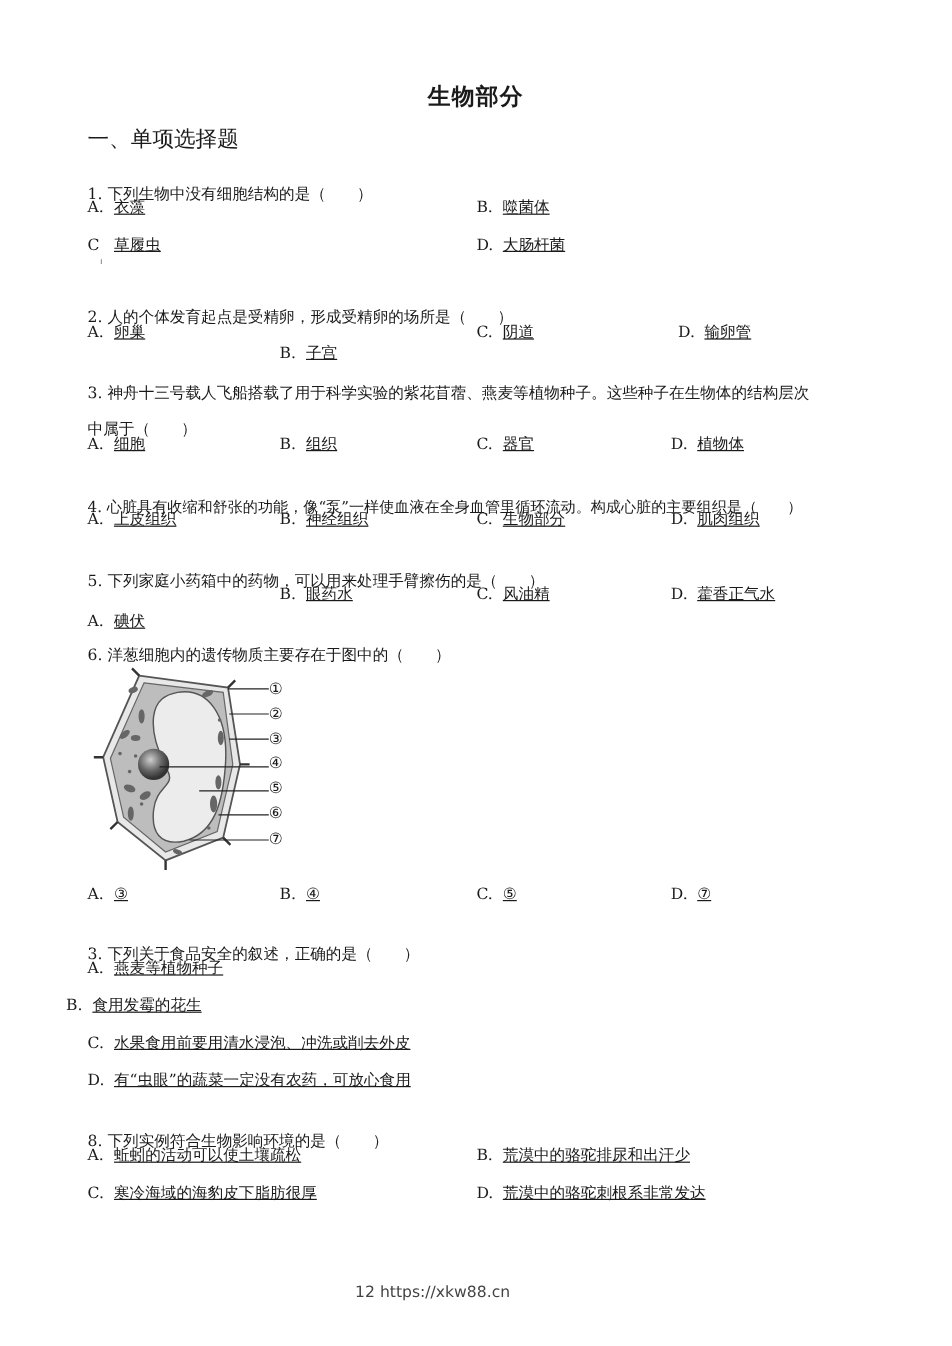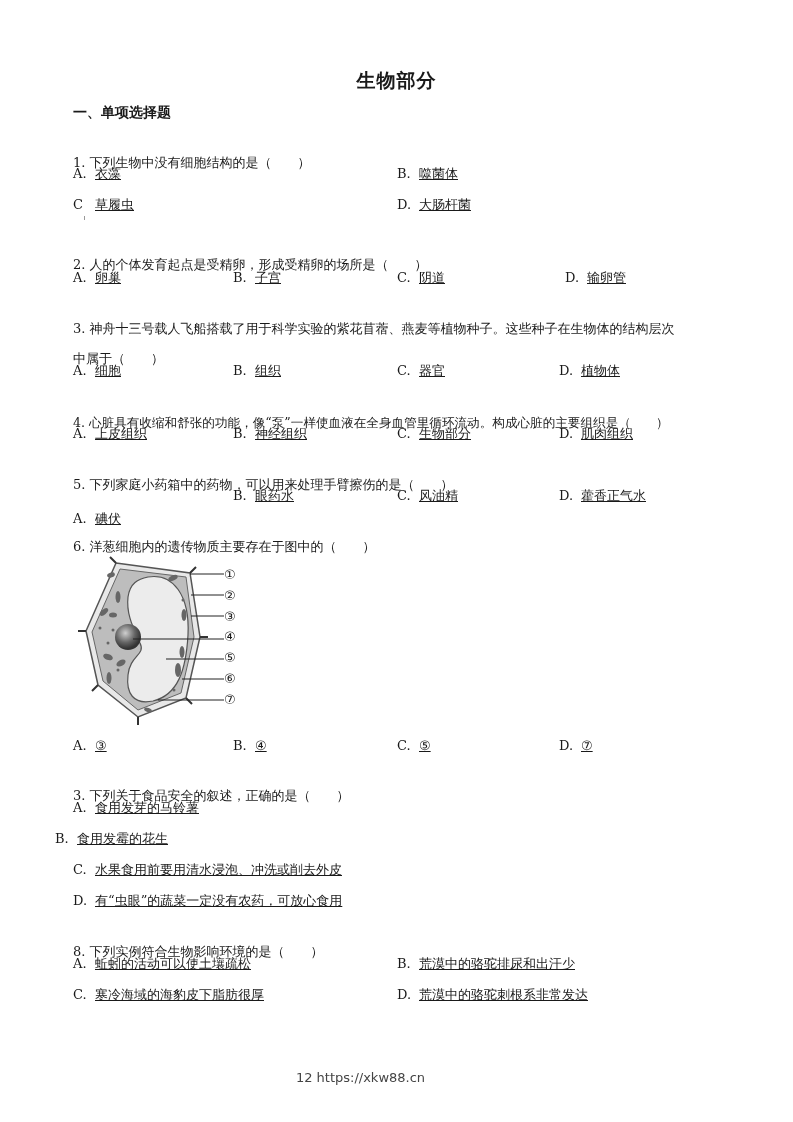--- a/index.html
+++ b/index.html
@@ -9,21 +9,21 @@
     color: #1a1a1a;
   }
   .page-title {
     position: absolute; top: 68px; left: 0; width: 793px; text-align: center;
     font-family: "DejaVu Sans", "Liberation Sans", sans-serif;
     font-weight: bold; font-size: 19px; letter-spacing: 1px;
   }
   .section-heading {
     position: absolute; left: 73px; top: 104px;
     font-family: "DejaVu Sans", "Liberation Sans", sans-serif;
-    font-weight: bold; font-size: 14px;
+    font-weight: normal; font-size: 18px;
   }
   .line {
     position: absolute; left: 73px; font-size: 13px; white-space: nowrap; line-height: 18px; margin-top: 20px;
   }
   .opt { position: absolute; font-size: 13px; white-space: nowrap; line-height: 18px; text-decoration: underline; }
   .opt .lbl { display: inline-block; width: 22px; }
   .diagram { position: absolute; left: 78px; top: 555px; width: 180px; height: 170px; }
   .footer {
     position: absolute; top: 1070px; left: 0; width: 721px; text-align: center;
     font-family: "DejaVu Sans", "Liberation Sans", sans-serif; font-size: 13px; color: #444;
@@ -41,21 +41,21 @@
   <div class="opt" style="left:73px;top:165px"><span class="lbl">A.</span><span>衣藻</span></div>
   <div class="opt" style="left:397px;top:165px"><span class="lbl">B.</span><span>噬菌体</span></div>
   <div class="opt" style="left:73px;top:196px"><span class="lbl">C</span><span>草履虫</span></div>
   <div class="opt" style="left:397px;top:196px"><span class="lbl">D.</span><span>大肠杆菌</span></div>
   <div class="tick"></div>
 </div>
 
 <div>
   <div class="line" style="top:236px">2. 人的个体发育起点是受精卵，形成受精卵的场所是（　　）</div>
   <div class="opt" style="left:73px;top:269px"><span class="lbl">A.</span><span>卵巢</span></div>
-  <div class="opt" style="left:233px;top:269px"><span class="lbl">B.</span><span>子宫</span></div>
+  <div class="opt" style="left:233px;top:286px"><span class="lbl">B.</span><span>子宫</span></div>
   <div class="opt" style="left:397px;top:269px"><span class="lbl">C.</span><span>阴道</span></div>
   <div class="opt" style="left:565px;top:269px"><span class="lbl">D.</span><span>输卵管</span></div>
 </div>
 
 <div>
   <div class="line" style="top:300px">3. 神舟十三号载人飞船搭载了用于科学实验的紫花苜蓿、燕麦等植物种子。这些种子在生物体的结构层次</div>
   <div class="line" style="top:330px">中属于（　　）</div>
   <div class="opt" style="left:73px;top:362px"><span class="lbl">A.</span><span>细胞</span></div>
   <div class="opt" style="left:233px;top:362px"><span class="lbl">B.</span><span>组织</span></div>
   <div class="opt" style="left:397px;top:362px"><span class="lbl">C.</span><span>器官</span></div>
@@ -144,21 +144,21 @@
   </div>
 
   <div class="opt" style="left:73px;top:737px"><span class="lbl">A.</span><span>③</span></div>
   <div class="opt" style="left:233px;top:737px"><span class="lbl">B.</span><span>④</span></div>
   <div class="opt" style="left:397px;top:737px"><span class="lbl">C.</span><span>⑤</span></div>
   <div class="opt" style="left:559px;top:737px"><span class="lbl">D.</span><span>⑦</span></div>
 </div>
 
 <div>
   <div class="line" style="top:767px">3. 下列关于食品安全的叙述，正确的是（　　）</div>
-  <div class="opt" style="left:73px;top:799px"><span class="lbl">A.</span><span>食用发芽的马铃薯</span></div>
+  <div class="opt" style="left:73px;top:799px"><span class="lbl">A.</span><span>燕麦等植物种子</span></div>
   <div class="opt" style="left:55px;top:830px"><span class="lbl">B.</span><span>食用发霉的花生</span></div>
   <div class="opt" style="left:73px;top:861px"><span class="lbl">C.</span><span>水果食用前要用清水浸泡、冲洗或削去外皮</span></div>
   <div class="opt" style="left:73px;top:892px"><span class="lbl">D.</span><span>有“虫眼”的蔬菜一定没有农药，可放心食用</span></div>
 </div>
 
 <div>
   <div class="line" style="top:923px">8. 下列实例符合生物影响环境的是（　　）</div>
   <div class="opt" style="left:73px;top:955px"><span class="lbl">A.</span><span>蚯蚓的活动可以使土壤疏松</span></div>
   <div class="opt" style="left:397px;top:955px"><span class="lbl">B.</span><span>荒漠中的骆驼排尿和出汗少</span></div>
   <div class="opt" style="left:73px;top:986px"><span class="lbl">C.</span><span>寒冷海域的海豹皮下脂肪很厚</span></div>

